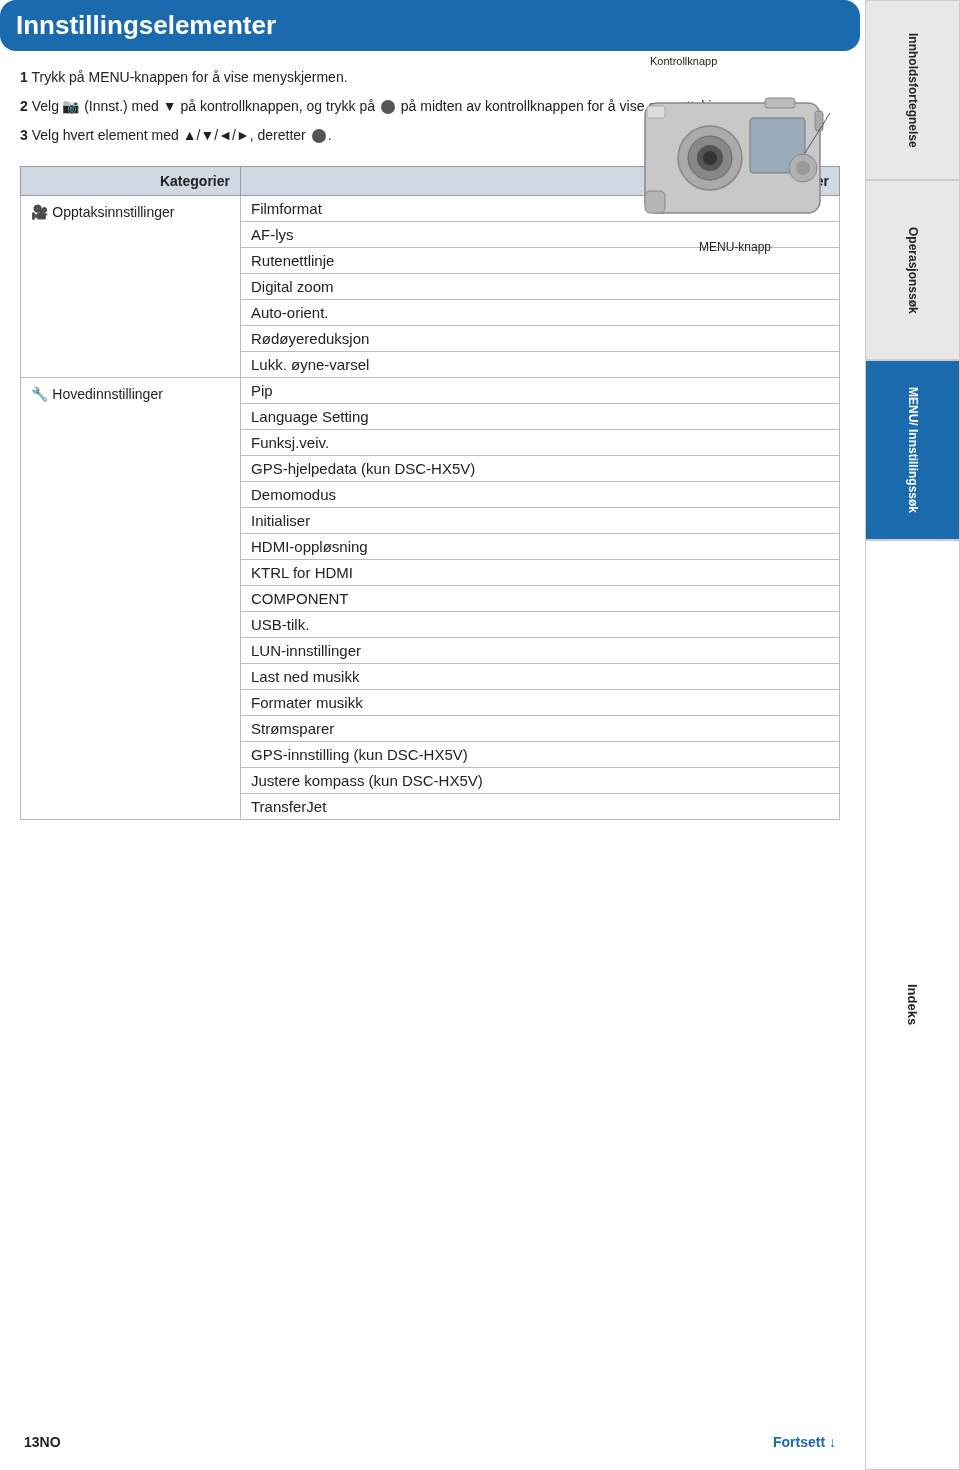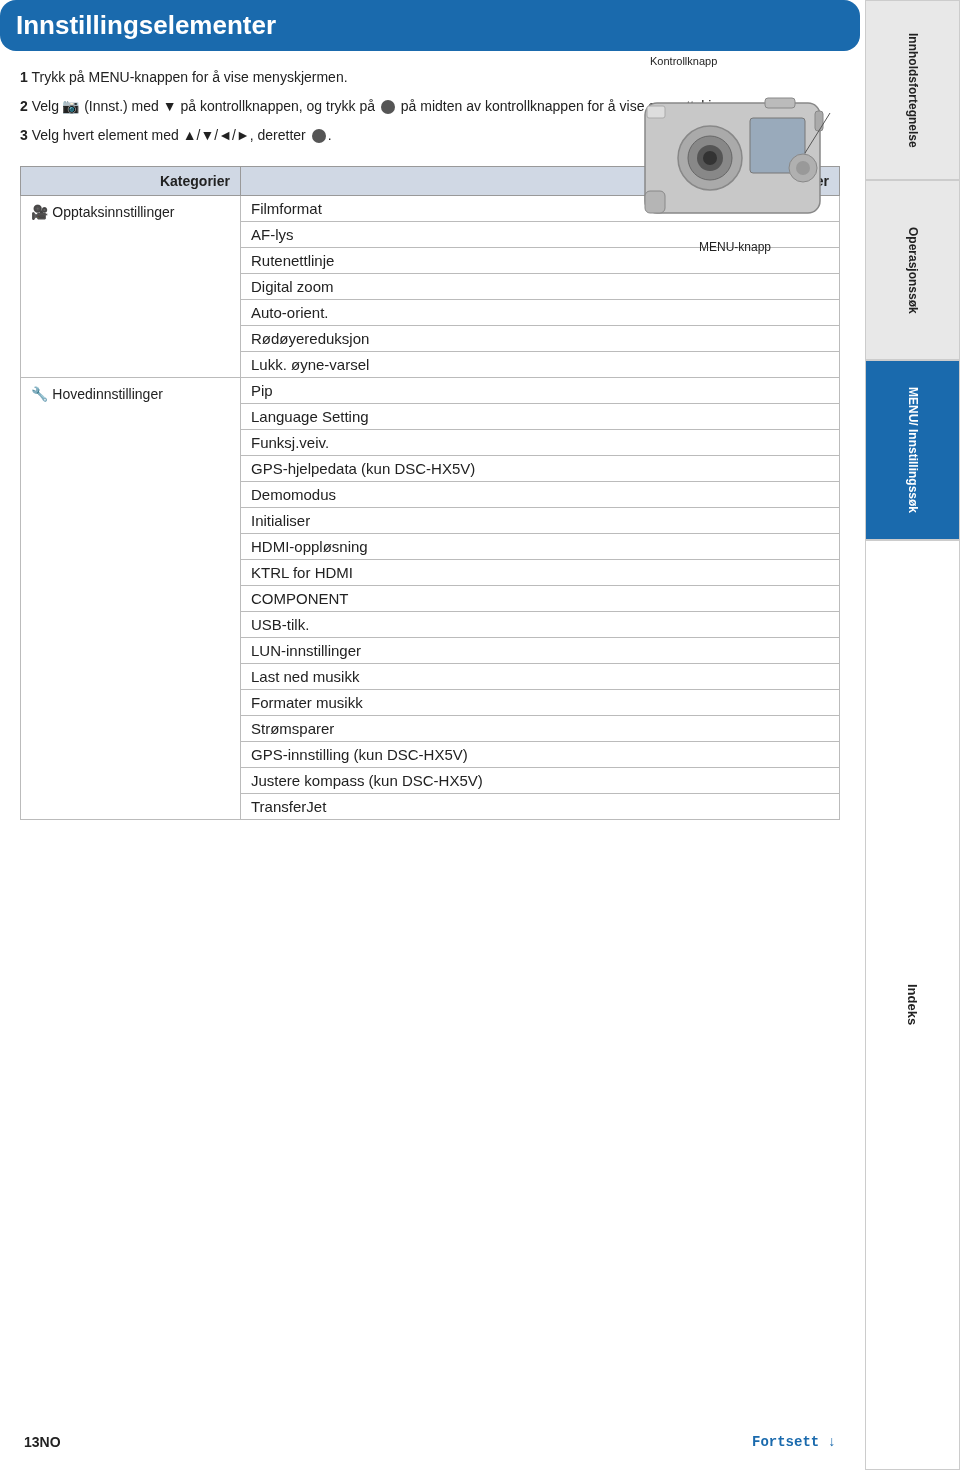--- a/index.html
+++ b/index.html
@@ -168,21 +168,20 @@
 
     .page-num {
       font-size: 14px;
       font-weight: bold;
     }
 
     .fortsett {
       color: #1a6aad;
       font-size: 14px;
       font-weight: bold;
-      font-family: Liberation Mono, monospace;
     }
 
     .inline-icon {
       display: inline-block;
       width: 14px;
       height: 14px;
       background: #555;
       border-radius: 50%;
       vertical-align: middle;
       margin: 0 2px;

